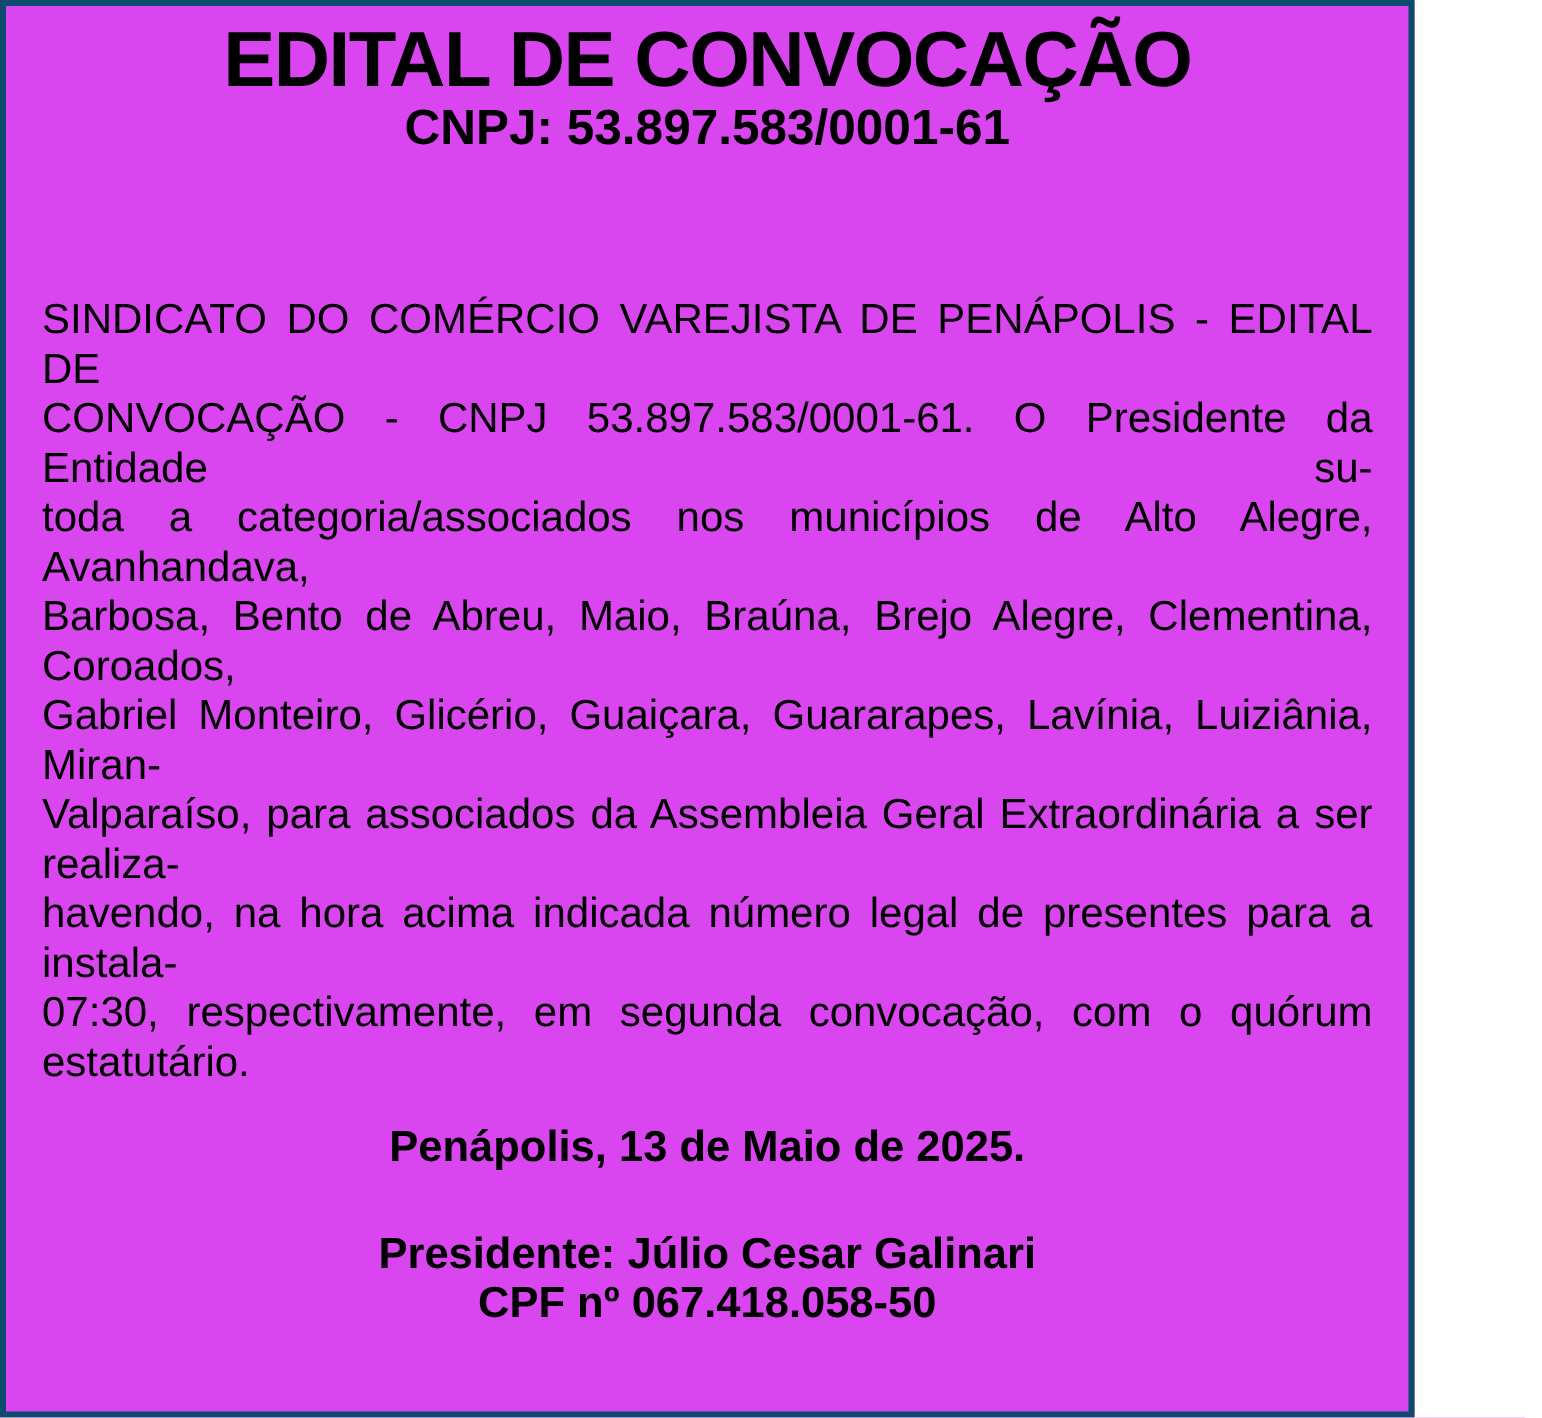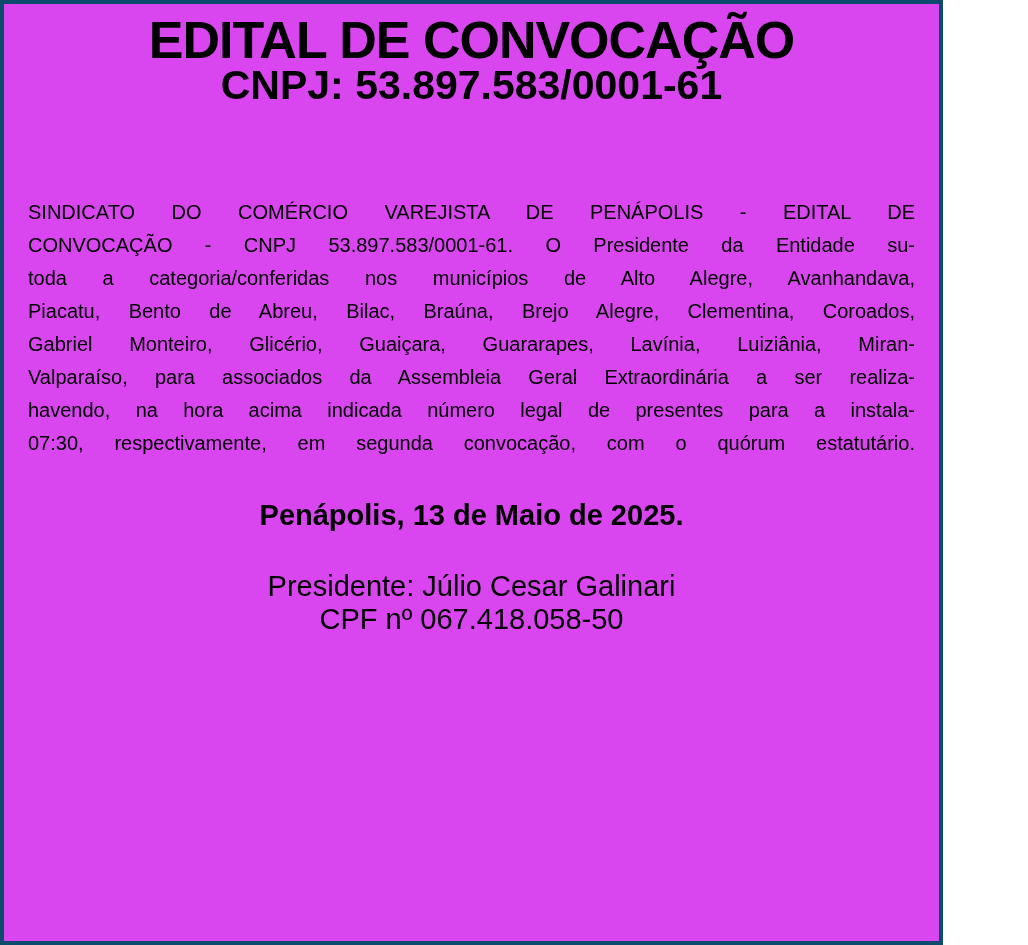--- a/index.html
+++ b/index.html
@@ -22,65 +22,65 @@
   .doc-title {
     margin: 8px 0 0 0;
     text-align: center;
     font-size: 52px;
     line-height: 56px;
     font-weight: bold;
     letter-spacing: -1px;
   }
   .doc-subtitle {
     text-align: center;
-    font-size: 41px;
+    font-size: 33px;
     line-height: 34px;
     font-weight: bold;
   }
   .doc-body {
     margin: 94px 24px 0 24px;
   }
   .body-line {
-    font-size: 20px;
+    font-size: 28px;
     line-height: 33px;
     text-align: justify;
     text-align-last: justify;
     -moz-text-align-last: justify;
     text-justify: inter-word;
     white-space: normal;
   }
   .date-line {
-    margin-top: 38px;
+    margin-top: 24px;
     text-align: center;
     font-size: 29px;
     line-height: 34px;
     font-weight: bold;
   }
   .signature-block {
     margin-top: 38px;
     text-align: center;
     font-size: 29px;
     line-height: 33px;
-    font-weight: normal;
+    font-weight: bold;
   }
 </style>
 </head>
 <body>
 
 <div class="page">
 
   <h1 class="doc-title">EDITAL DE CONVOCAÇÃO</h1>
 
   <div class="doc-subtitle">CNPJ: 53.897.583/0001-61</div>
 
   <div class="doc-body">
     <div class="body-line">SINDICATO DO COMÉRCIO VAREJISTA DE PENÁPOLIS - EDITAL DE</div>
     <div class="body-line">CONVOCAÇÃO - CNPJ 53.897.583/0001-61. O Presidente da Entidade su-</div>
-    <div class="body-line">toda a categoria/conferidas nos municípios de Alto Alegre, Avanhandava,</div>
-    <div class="body-line">Piacatu, Bento de Abreu, Bilac, Braúna, Brejo Alegre, Clementina, Coroados,</div>
+    <div class="body-line">toda a categoria/associados nos municípios de Alto Alegre, Avanhandava,</div>
+    <div class="body-line">Barbosa, Bento de Abreu, Maio, Braúna, Brejo Alegre, Clementina, Coroados,</div>
     <div class="body-line">Gabriel Monteiro, Glicério, Guaiçara, Guararapes, Lavínia, Luiziânia, Miran-</div>
     <div class="body-line">Valparaíso, para associados da Assembleia Geral Extraordinária a ser realiza-</div>
     <div class="body-line">havendo, na hora acima indicada número legal de presentes para a instala-</div>
     <div class="body-line">07:30, respectivamente, em segunda convocação, com o quórum estatutário.</div>
   </div>
 
   <div class="date-line">Penápolis, 13 de Maio de 2025.</div>
 
   <div class="signature-block">
     <div>Presidente: Júlio Cesar Galinari</div>

